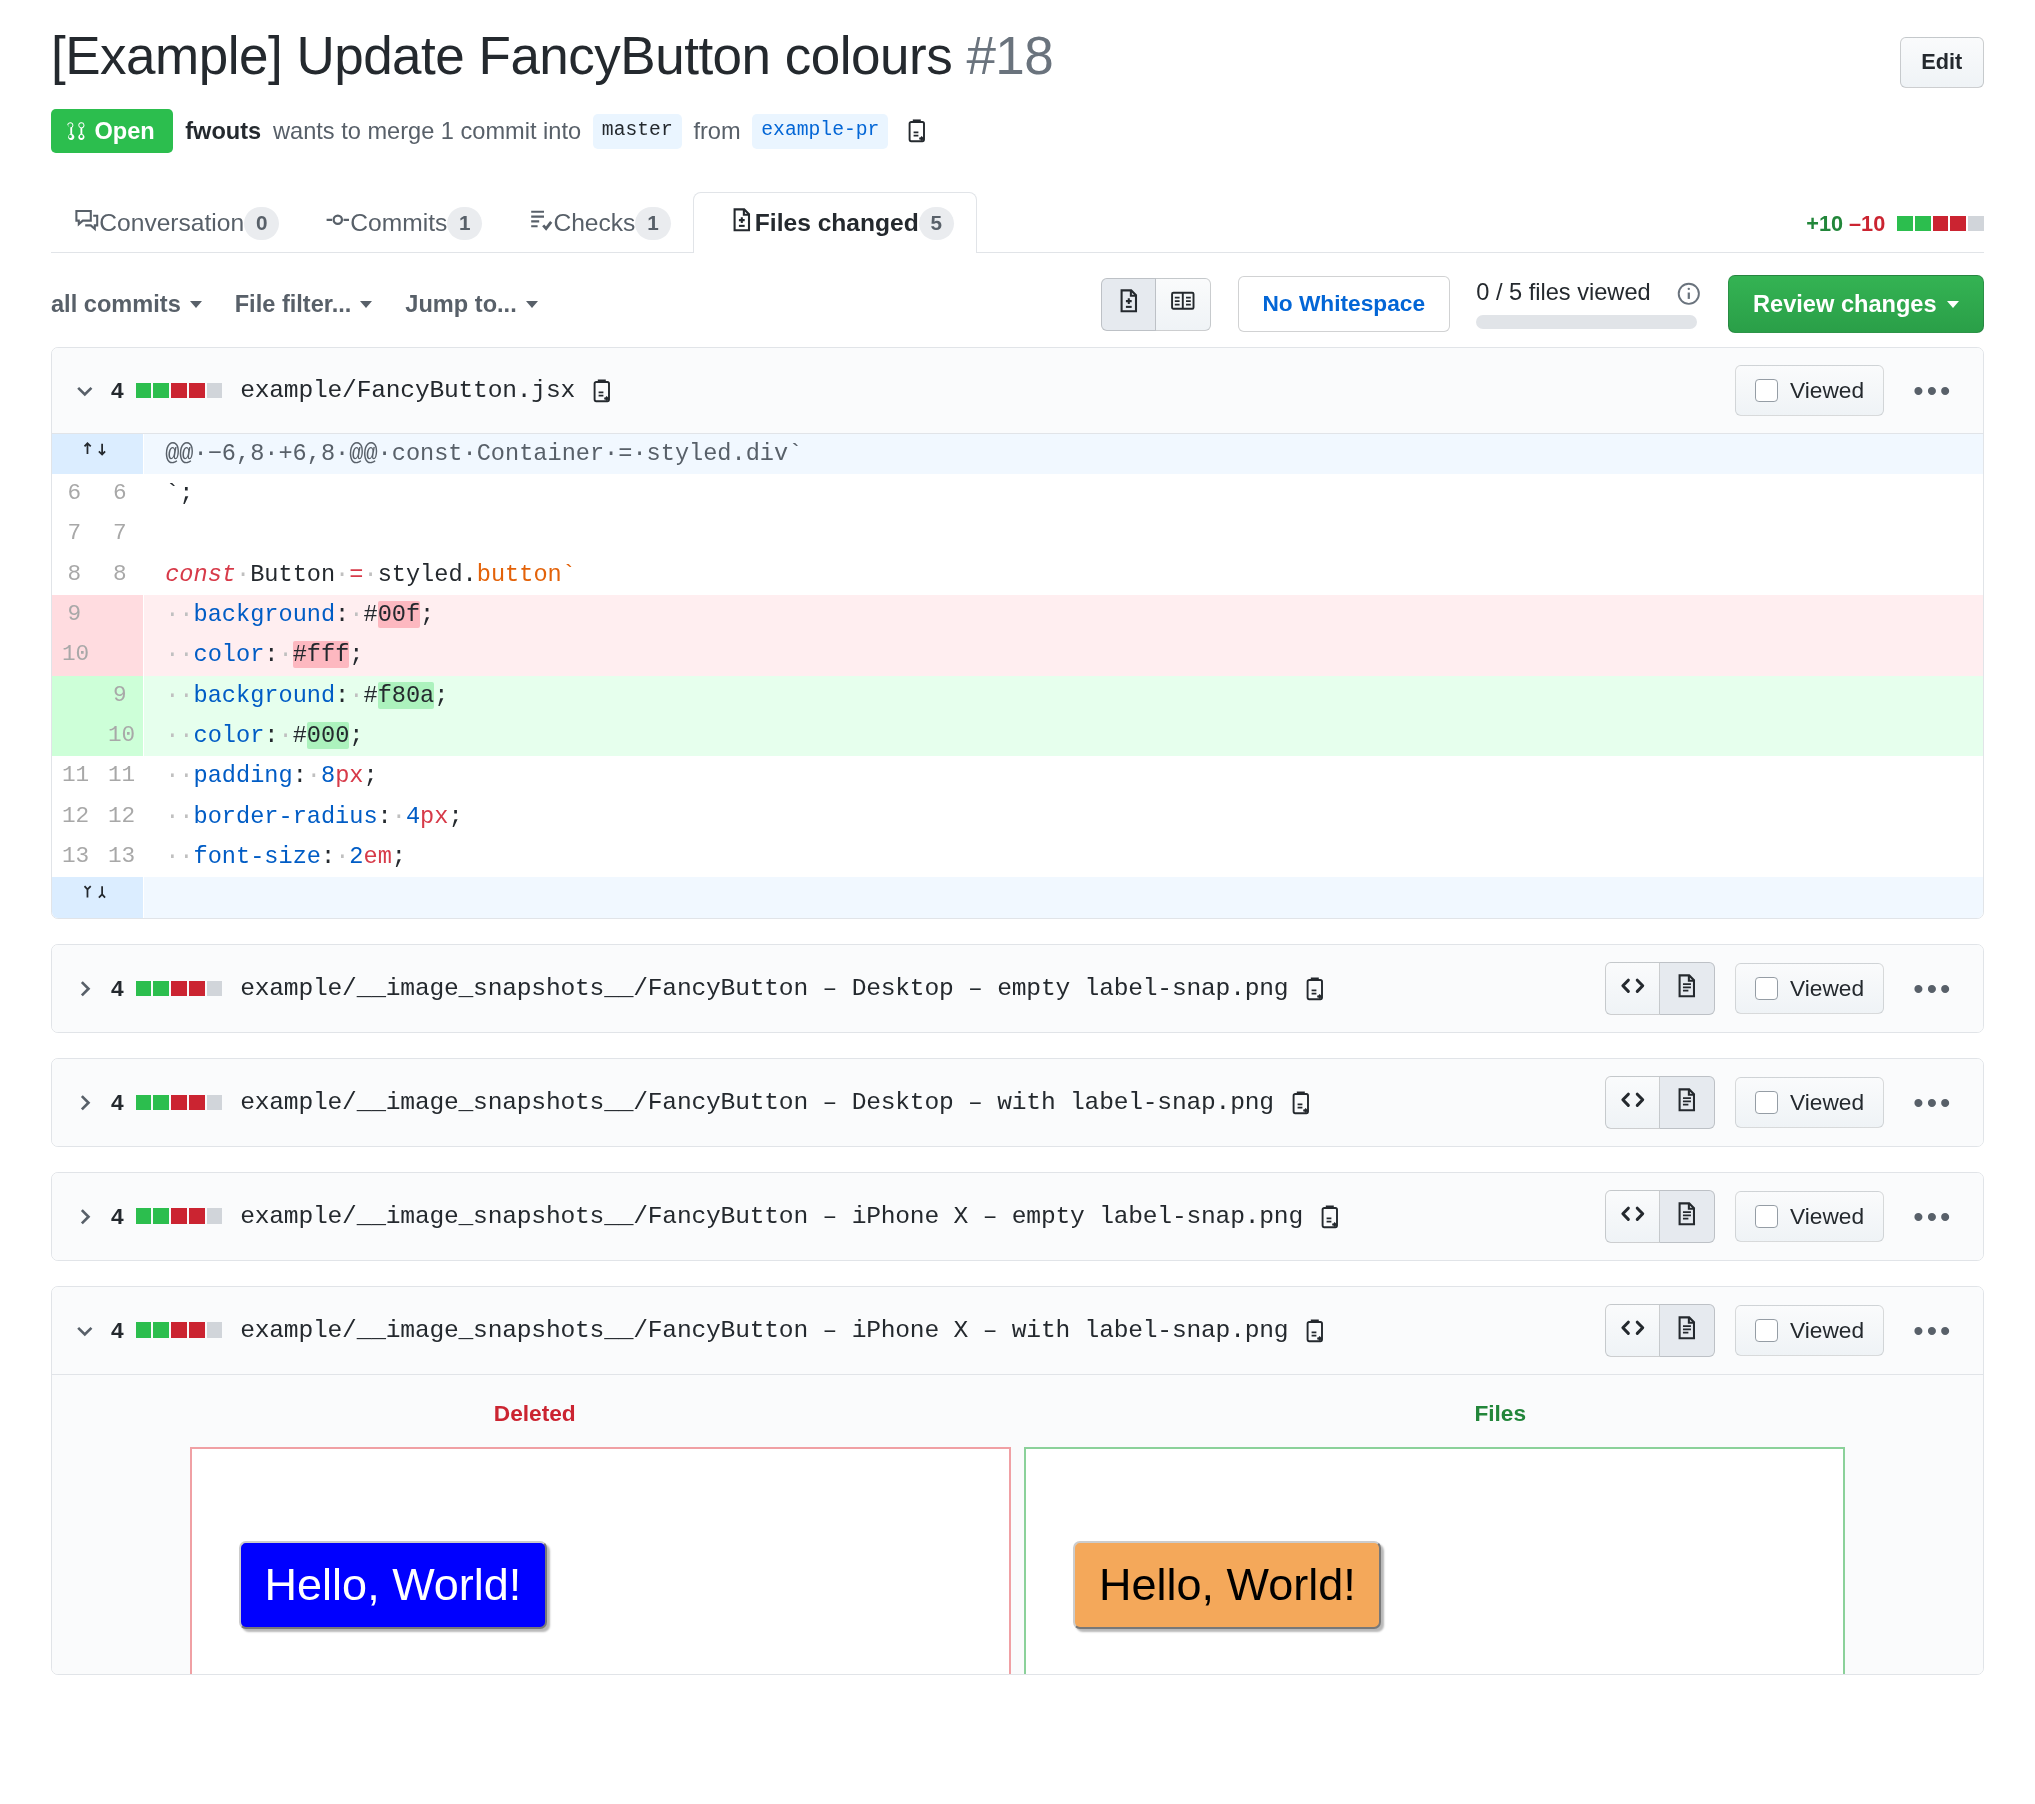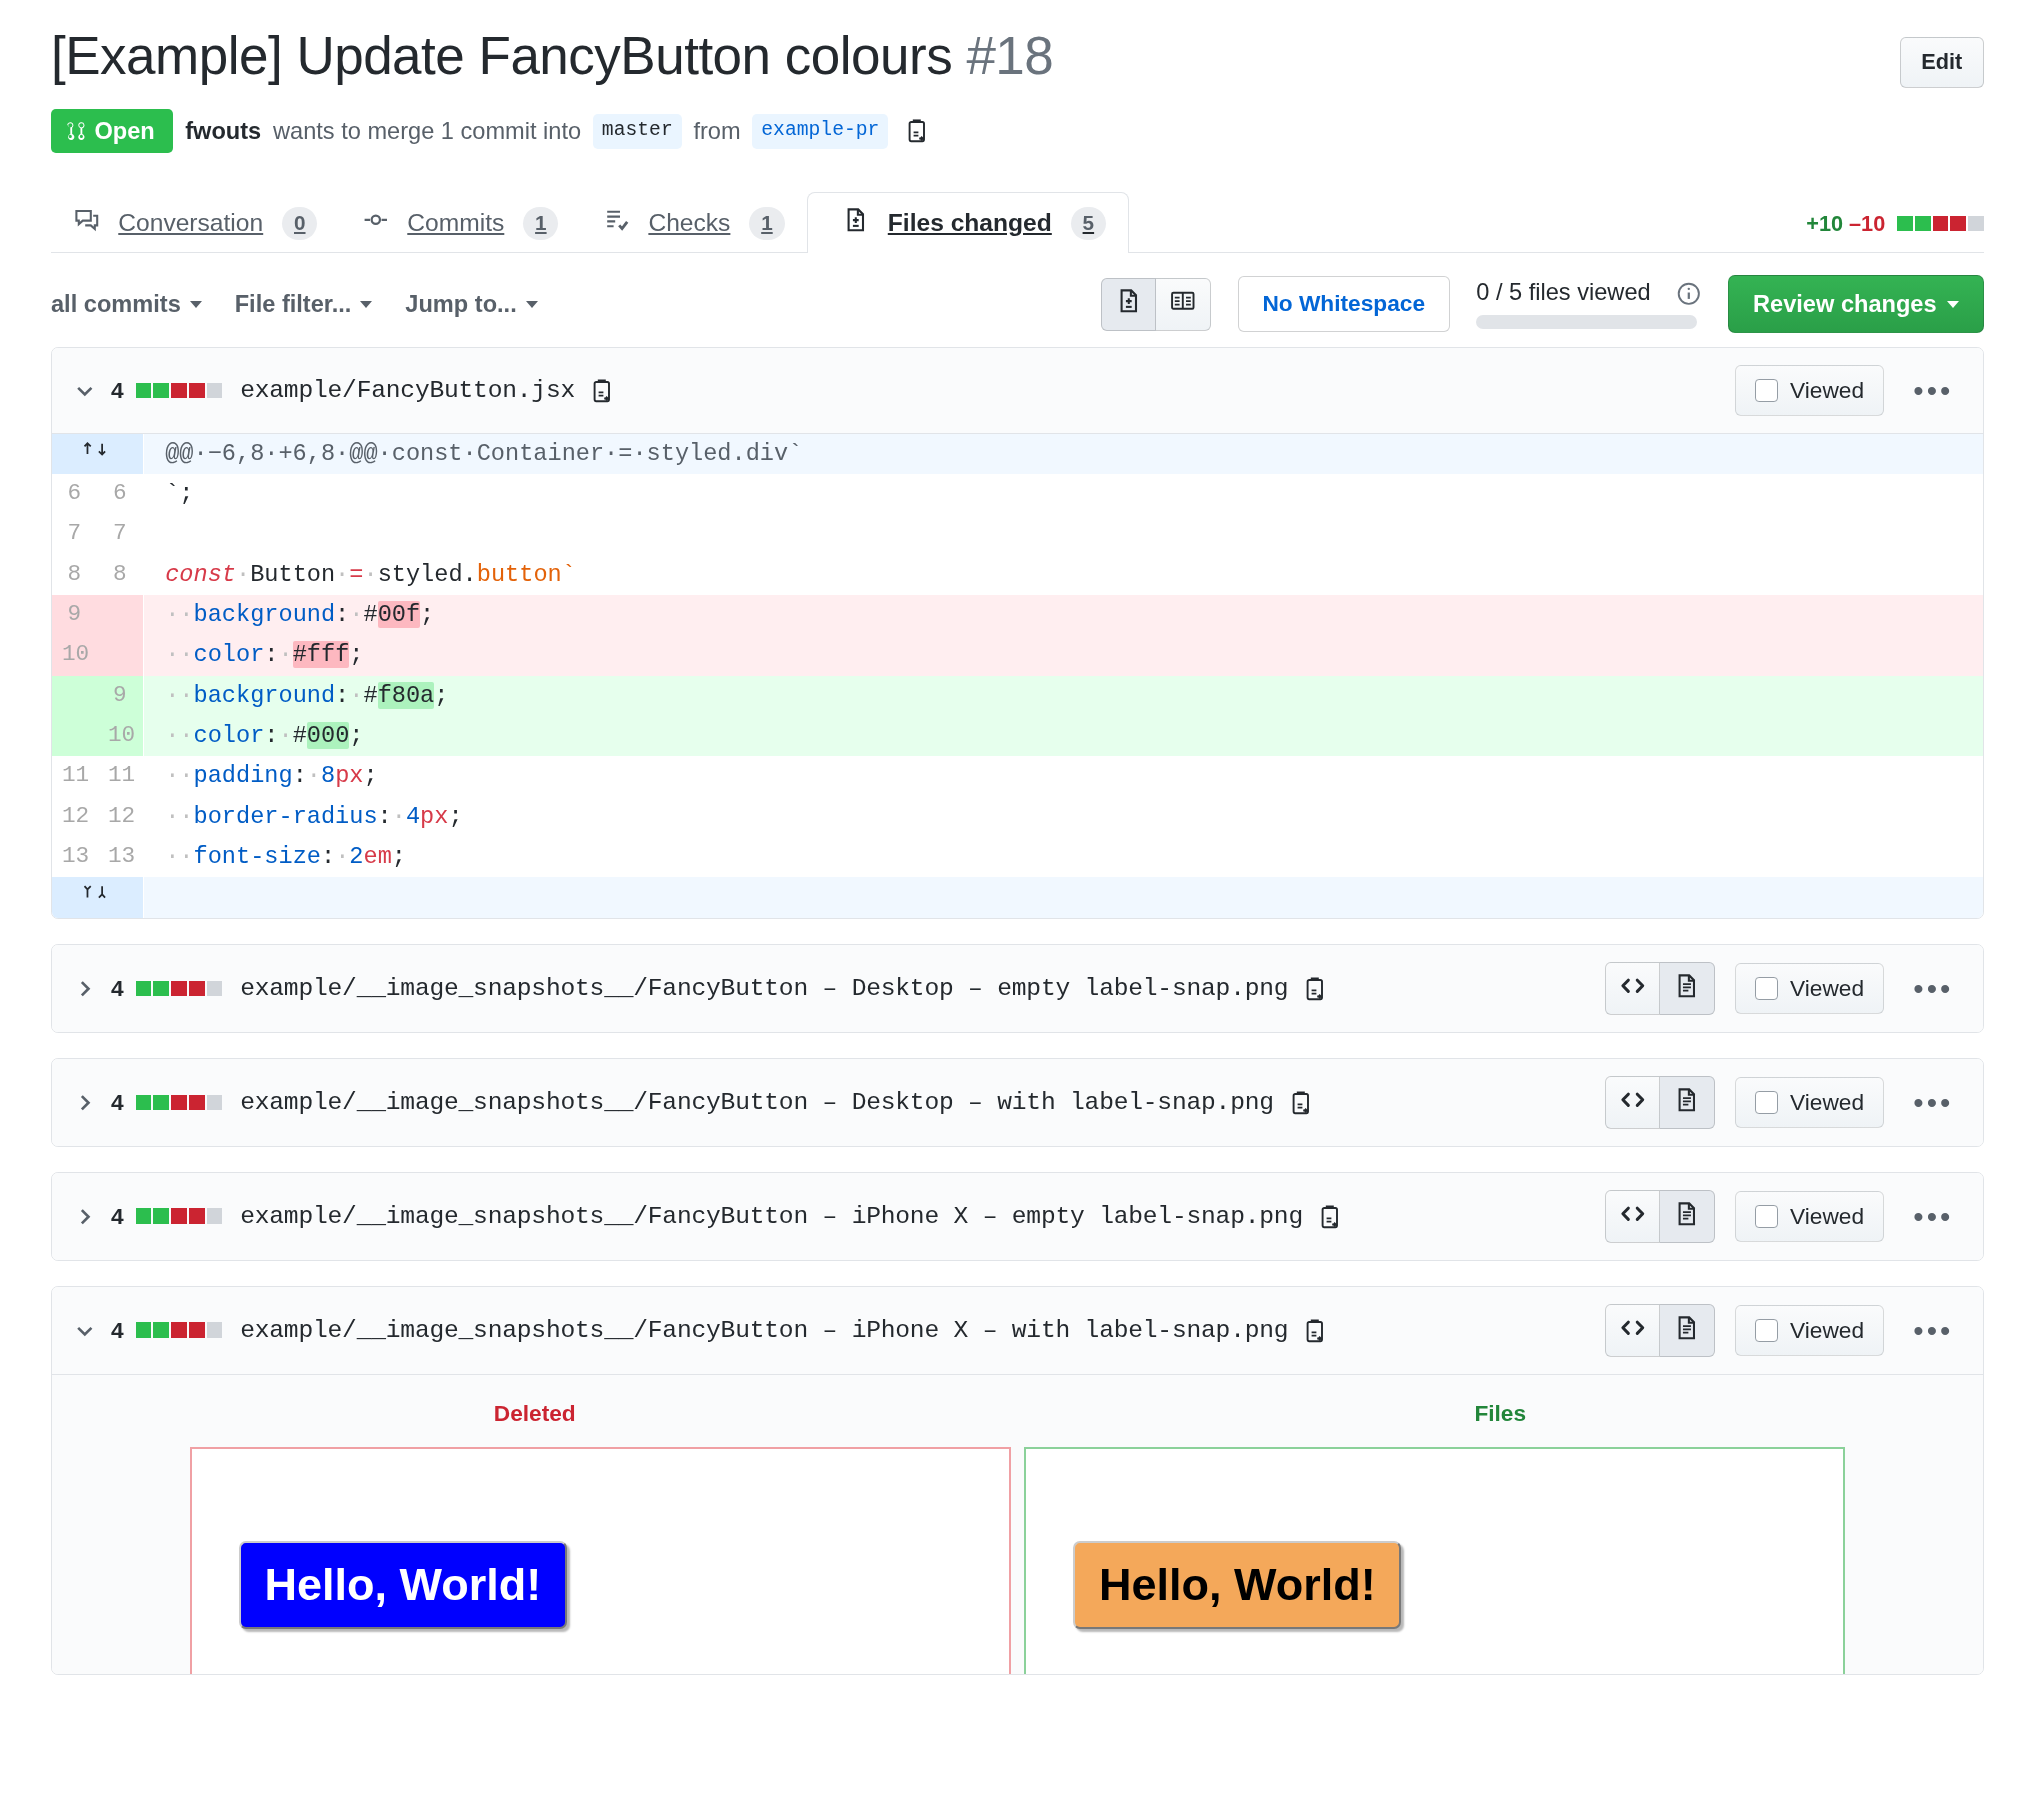--- a/index.html
+++ b/index.html
@@ -85,31 +85,30 @@
     margin: 33px 51px 0 51px;
     border-bottom: 1px solid #e1e4e8;
     display: flex;
     align-items: flex-end;
     position: relative;
     height: 67px;
   }
   .tab {
     display: flex;
     align-items: center;
-    gap: 19px;
+    gap: 0;
     padding: 13.8px 21.7px;
     font-size: 24.6px;
     color: #586069;
     border: 1px solid transparent;
     border-bottom: none;
     border-radius: 7.9px 7.9px 0 0;
     margin-bottom: -1px;
     background: transparent;
     white-space: nowrap;
-    text-decoration: underline;
   }
   .tab.selected {
     color: #24292e;
     font-weight: bold;
     background: #fff;
     border-color: #e1e4e8;
     padding-left: 35px;
   }
   .tab .counter {
     background: #eaecef;
@@ -328,21 +327,20 @@
   .pane.add-pane { border: 2px solid #8bd19a; border-bottom: none; }
   .fancy-btn {
     font-family: "Liberation Sans", sans-serif;
     font-size: 45px;
     padding: 13.8px 23.6px;
     border-radius: 6.9px;
     border: 2px outset #ccc;
     box-shadow: 3px 3px 2px rgba(0,0,0,0.28);
     white-space: nowrap;
     line-height: 1.25;
-    font-weight: bold;
   }
 </style>
 </head>
 <body>
 
 <div class="pr-head">
   <div class="pr-title-row">
     <h1 class="pr-title">
       <span>[Example] Update FancyButton colours</span>
       <span class="pr-number">#18</span>

